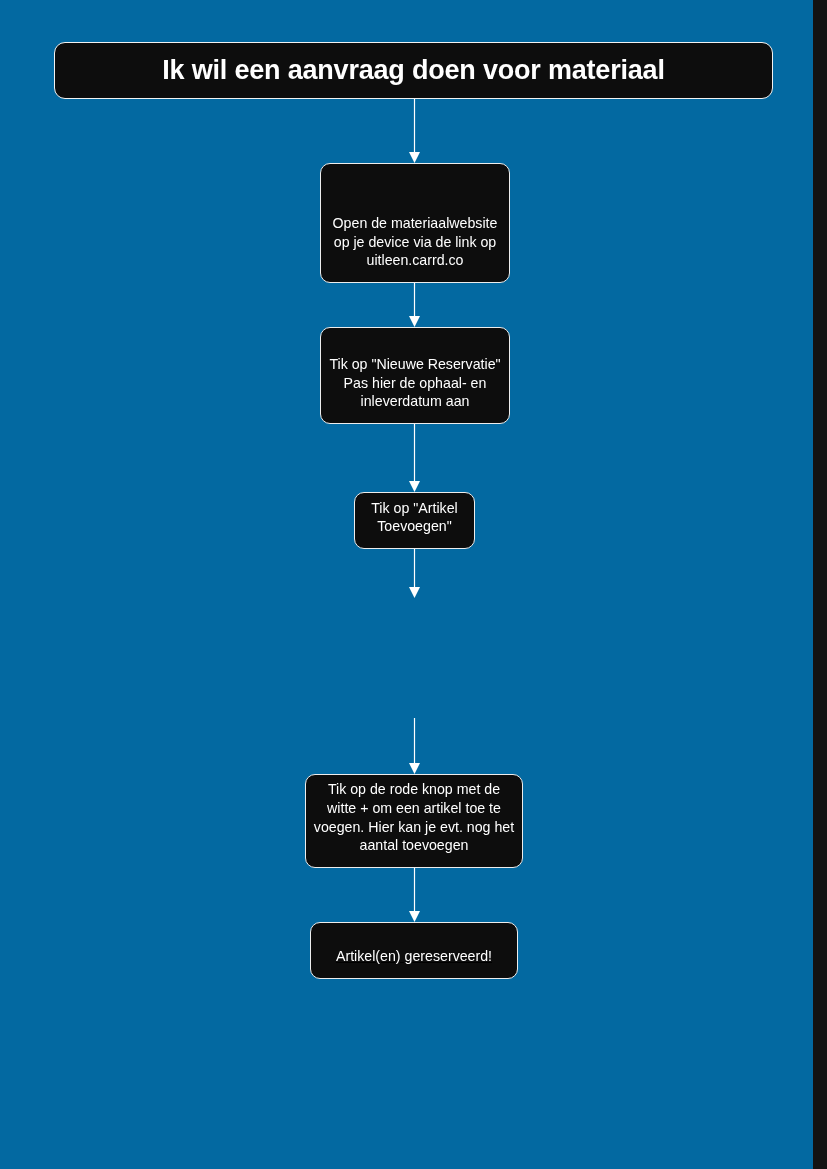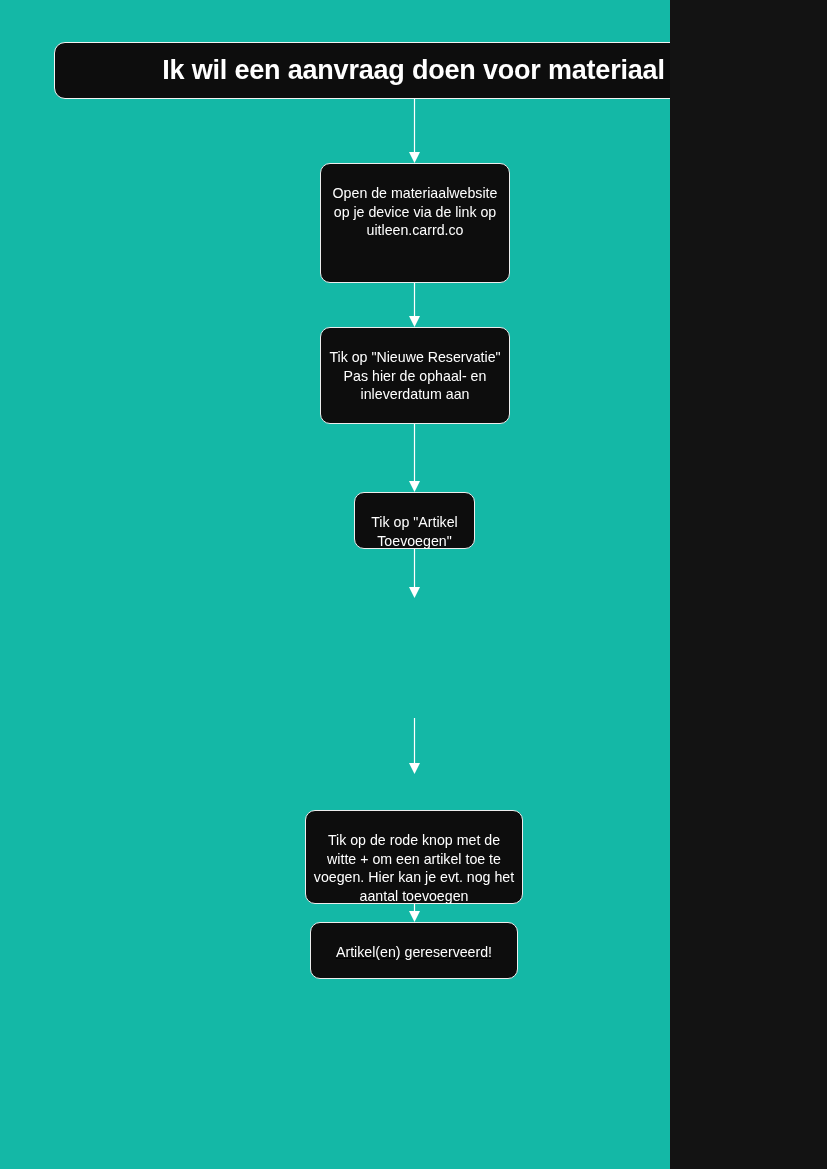--- a/index.html
+++ b/index.html
@@ -6,23 +6,23 @@
   html, body {
     margin: 0;
     padding: 0;
     background: #131313;
   }
   body {
     font-family: "Liberation Sans", sans-serif;
   }
   #canvas {
     position: relative;
-    width: 670px;
+    width: 813px;
     height: 1169px;
-    background: #14b8a6;
+    background: #0369a1;
     overflow: hidden;
   }
 
   
   .header-node {
     position: absolute;
     left: 54px;
     top: 42px;
     width: 719px;
     height: 57px;
@@ -45,23 +45,23 @@
   }
 
   
   .node {
     position: absolute;
     box-sizing: border-box;
     border: 1.3px solid #ededed;
     border-radius: 10px;
     background: #0d0d0d;
     display: flex;
-    align-items: flex-start;
+    align-items: flex-end;
     justify-content: center;
-    padding: 20px 7px;
+    padding: 12px 7px;
   }
   .node .label {
     color: #ffffff;
     font-size: 14.2px;
     line-height: 1.32;
     text-align: center;
     width: 100%;
   }
 
   
@@ -122,21 +122,21 @@
 
   <div class="node" style="left:320px; top:327px; width:190px; height:97px;">
     <span class="label">Tik op "Nieuwe Reservatie" Pas hier de ophaal- en inleverdatum aan</span>
   </div>
 
   <div class="node" style="left:354px; top:492px; width:121px; height:57px;">
     <span class="label">Tik op "Artikel Toevoegen"</span>
   </div>
 
 
-  <div class="node" style="left:305px; top:774px; width:218px; height:94px;margin-top:36px;">
+  <div class="node" style="left:305px; top:774px; width:218px; height:94px;">
     <span class="label">Tik op de rode knop met de witte + om een artikel toe te voegen. Hier kan je evt. nog het aantal toevoegen</span>
   </div>
 
   <div class="node" style="left:310px; top:922px; width:208px; height:57px;text-decoration:underline;">
     <span class="label">Artikel(en) gereserveerd!</span>
   </div>
 
 </div>
 
 </body></html>

